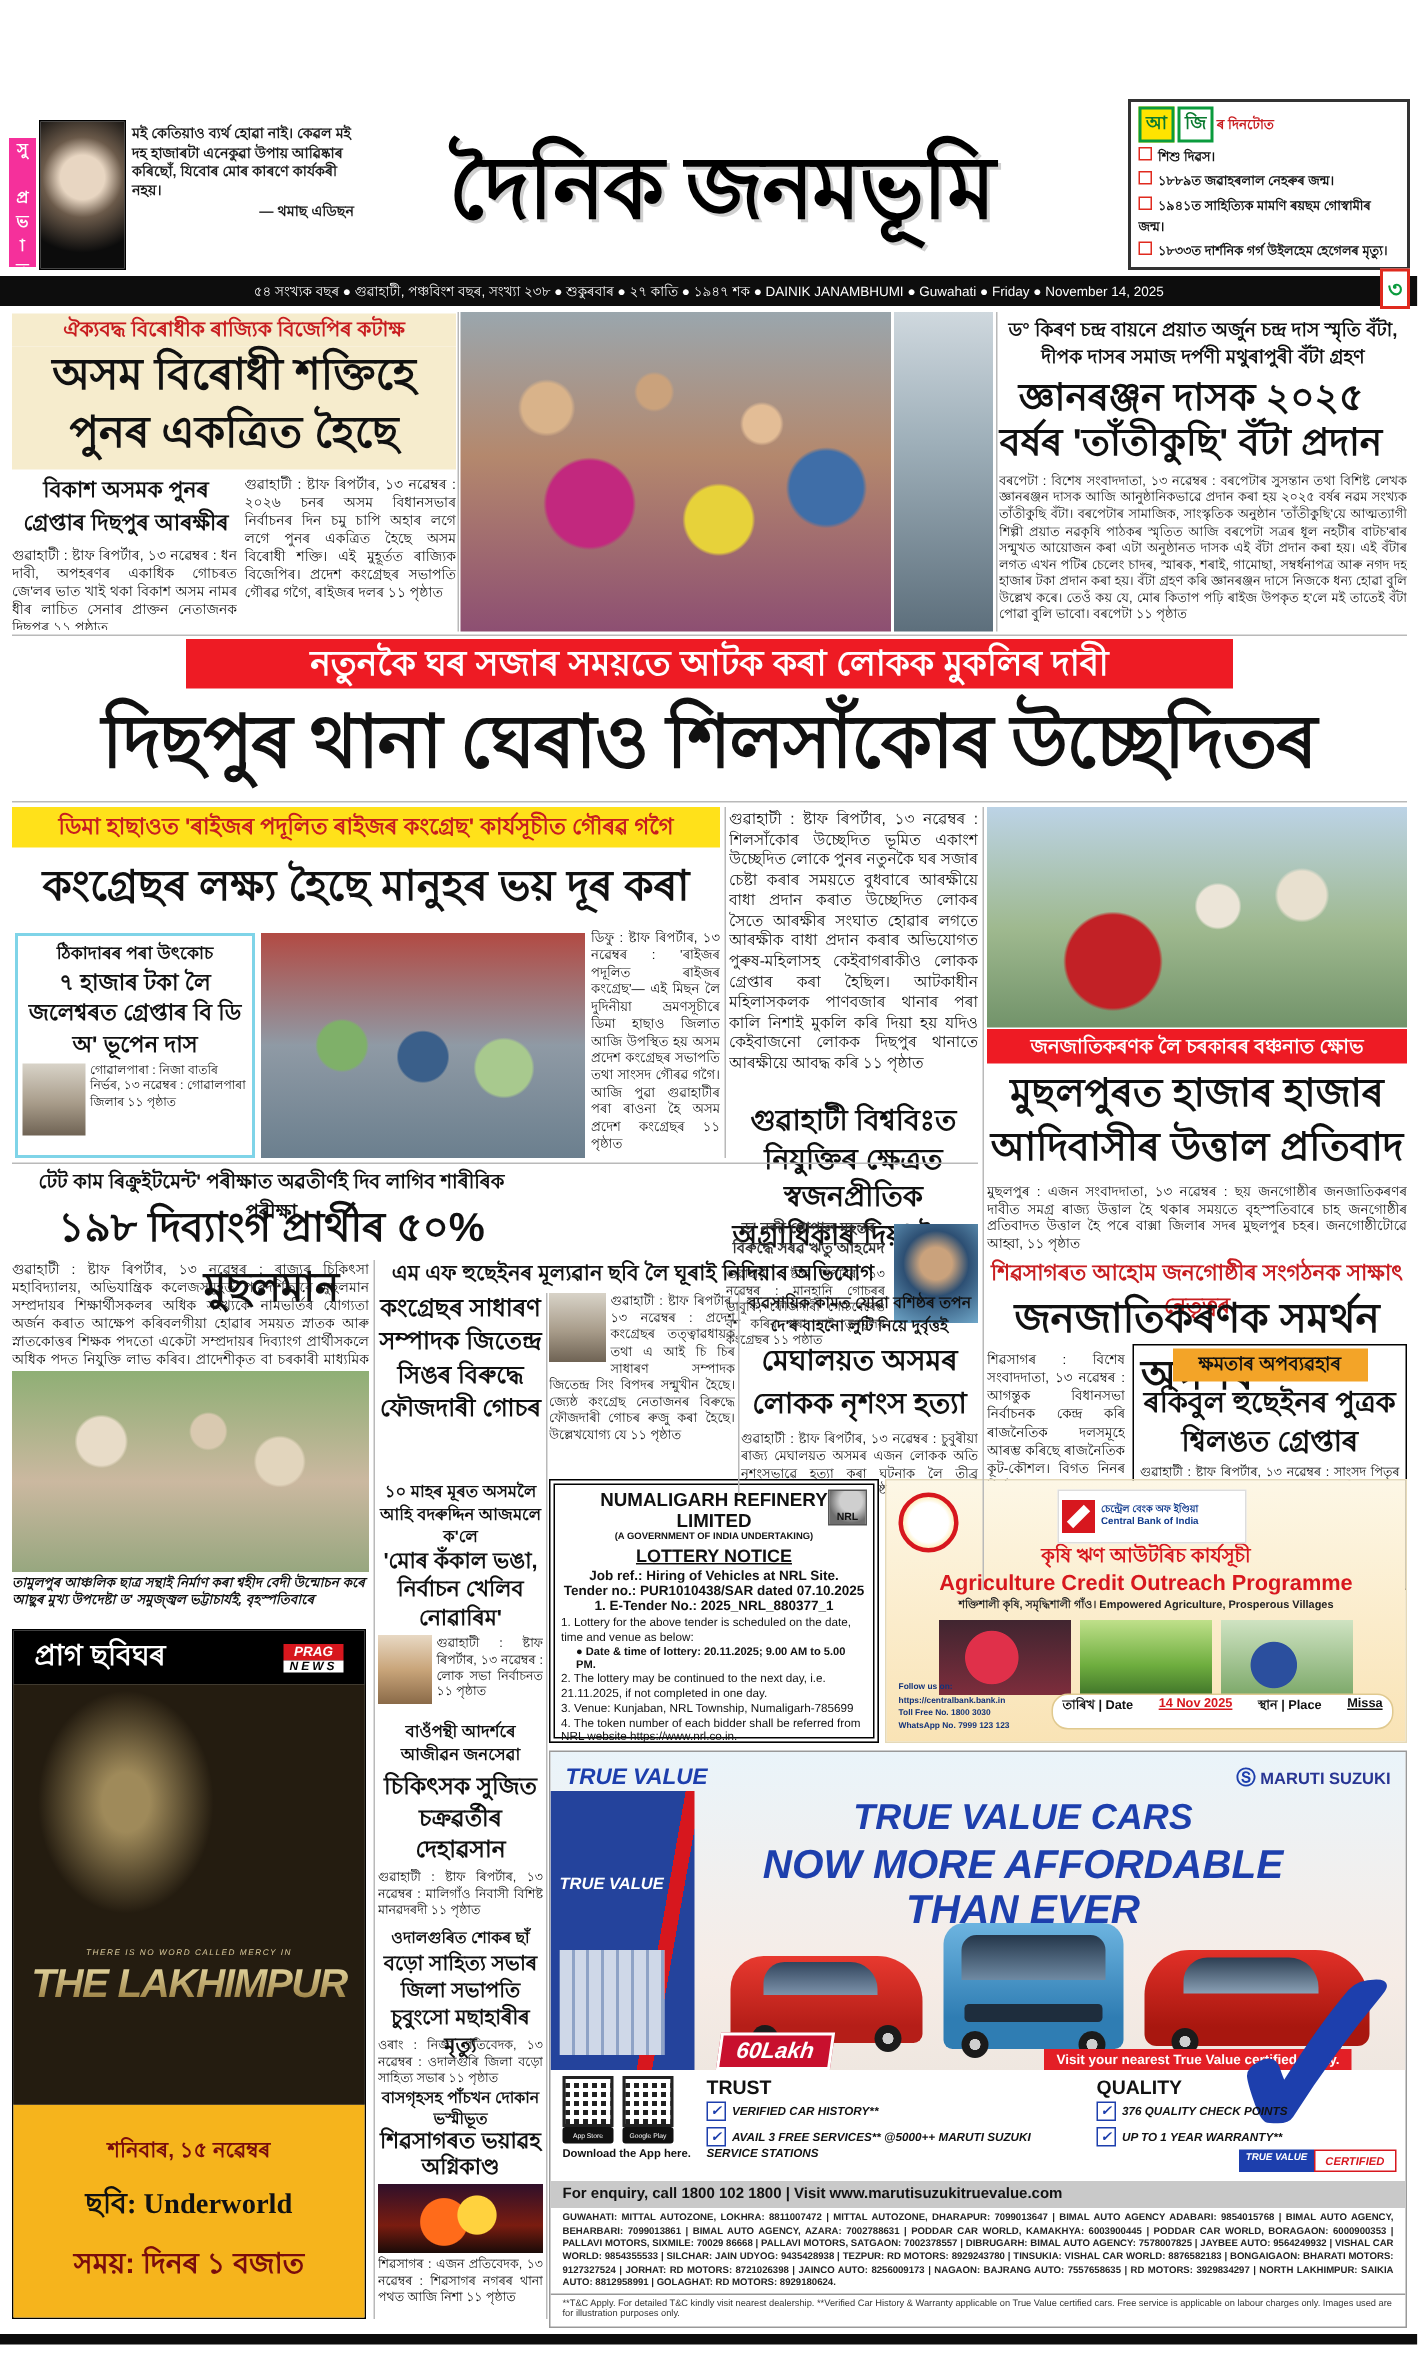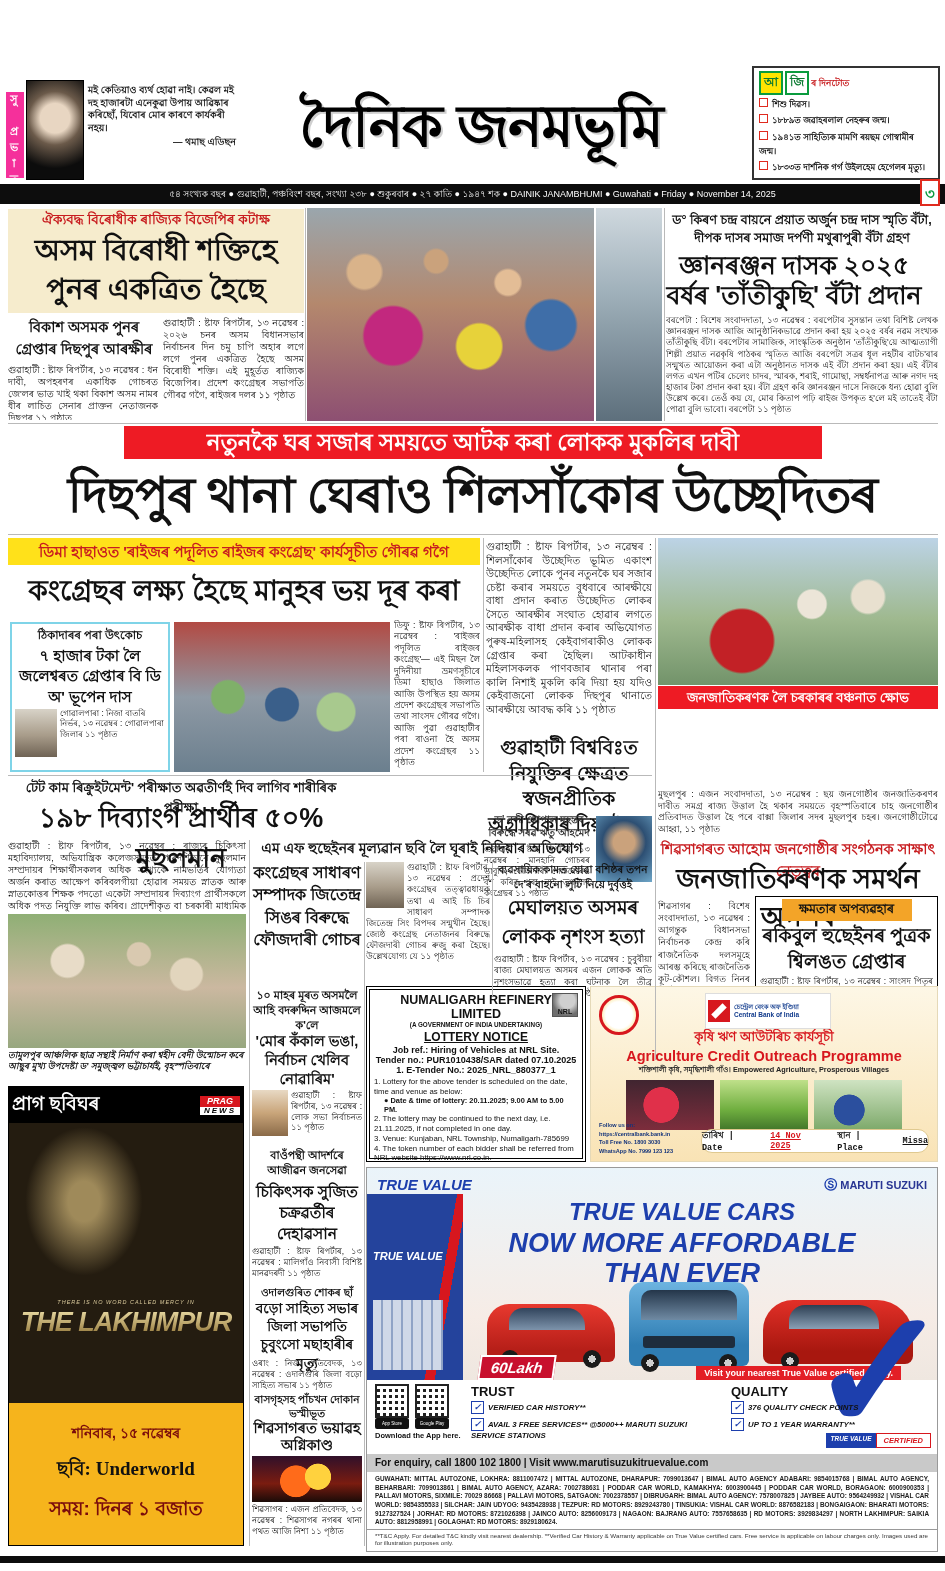--- a/index.html
+++ b/index.html
@@ -104,20 +104,21 @@
       <div class="body-txt" style="font-size:8.2px;">গোৱালপাৰা : নিজা বাতৰি নিৰ্ভৰ, ১৩ নৱেম্বৰ : গোৱালপাৰা জিলাৰ    ১১ পৃষ্ঠাত</div>
     </div>
   </div>
   <div class="abs photo ph-gogoi" style="left:174px;top:622px;width:216px;height:150px;"></div>
   <div class="abs jst body-txt" style="left:394px;top:620px;width:86px;height:152px;overflow:hidden;font-size:8.8px;">ডিফু : ষ্টাফ ৰিপৰ্টাৰ, ১৩ নৱেম্বৰ : 'ৰাইজৰ পদূলিত ৰাইজৰ কংগ্ৰেছ'— এই মিছন লৈ দুদিনীয়া ভ্ৰমণসূচীৰে ডিমা হাছাও জিলাত আজি উপস্থিত হয় অসম প্ৰদেশ কংগ্ৰেছৰ সভাপতি তথা সাংসদ গৌৰৱ গগৈ। আজি পুৱা গুৱাহাটীৰ পৰা ৰাওনা হৈ অসম প্ৰদেশ কংগ্ৰেছৰ    ১১ পৃষ্ঠাত</div>
 
   <div class="abs jst" style="left:486px;top:540px;width:166px;height:192px;font-size:10.3px;line-height:1.32;overflow:hidden;">গুৱাহাটী : ষ্টাফ ৰিপৰ্টাৰ, ১৩ নৱেম্বৰ : শিলসাঁকোৰ উচ্ছেদিত ভূমিত একাংশ উচ্ছেদিত লোকে পুনৰ নতুনকৈ ঘৰ সজাৰ চেষ্টা কৰাৰ সময়তে বুধবাৰে আৰক্ষীয়ে বাধা প্ৰদান কৰাত উচ্ছেদিত লোকৰ সৈতে আৰক্ষীৰ সংঘাত হোৱাৰ লগতে আৰক্ষীক বাধা প্ৰদান কৰাৰ অভিযোগত পুৰুষ-মহিলাসহ কেইবাগৰাকীও লোকক গ্ৰেপ্তাৰ কৰা হৈছিল। আটকাধীন মহিলাসকলক পাণবজাৰ থানাৰ পৰা কালি নিশাই মুকলি কৰি দিয়া হয় যদিও কেইবাজনো লোকক দিছপুৰ থানাতে আৰক্ষীয়ে আবদ্ধ কৰি    ১১ পৃষ্ঠাত</div>
 
   <div class="abs photo ph-march" style="left:658px;top:538px;width:280px;height:147px;"></div>
   <div class="abs ctr" style="left:658px;top:686px;width:280px;height:23px;background:#ee1b24;color:#fff;font-weight:bold;font-size:13px;line-height:23px;">জনজাতিকৰণক লৈ চৰকাৰৰ বঞ্চনাত ক্ষোভ</div>
+  <div class="abs ctr" style="left:658px;top:710px;width:280px;height:76px;font-size:26px;font-weight:900;line-height:1.4;">মুছলপুৰত হাজাৰ হাজাৰ আদিবাসীৰ উত্তাল প্ৰতিবাদ</div>
   <div class="abs jst" style="left:658px;top:789px;width:280px;height:46px;font-size:9px;line-height:1.3;overflow:hidden;">মুছলপুৰ : এজন সংবাদদাতা, ১৩ নৱেম্বৰ : ছয় জনগোষ্ঠীৰ জনজাতিকৰণৰ দাবীত সমগ্ৰ ৰাজ্য উত্তাল হৈ থকাৰ সময়তে বৃহস্পতিবাৰে চাহ জনগোষ্ঠীৰ প্ৰতিবাদত উত্তাল হৈ পৰে বাক্সা জিলাৰ সদৰ মুছলপুৰ চহৰ। জনগোষ্ঠীটোৱে আহ্বা,    ১১ পৃষ্ঠাত</div>
 
   <div class="abs ctr" style="left:484px;top:735px;width:170px;height:78px;font-size:19px;font-weight:900;line-height:1.35;">গুৱাহাটী বিশ্ববিঃত নিযুক্তিৰ ক্ষেত্ৰত স্বজনপ্ৰীতিক অগ্ৰাধিকাৰ দিয়া হৈছে</div>
   <div class="abs ctr b" style="left:484px;top:814px;width:110px;height:30px;font-size:10px;line-height:1.25;color:#333;">ড' নন্দী গোপাল মহন্তৰ বিৰুদ্ধে সৰৱ ঋতু আহমেদ</div>
   <div class="abs jst body-txt" style="left:484px;top:844px;width:106px;height:52px;overflow:hidden;font-size:8.4px;">গুৱাহাটী : ষ্টাফ ৰিপৰ্টাৰ, ১৩ নৱেম্বৰ : মানহানি গোচৰৰ ভাবুকি, ফৌজদাৰী গোচৰেৰেও বশ কৰিব পৰা নাই তৃণমূলৰ কংগ্ৰেছৰ    ১১ পৃষ্ঠাত</div>
   <div class="abs photo" style="left:596px;top:816px;width:56px;height:66px;background:radial-gradient(circle at 50% 40%,#caa27c 0 22%,#2d4f73 45%,#6fa7c9 100%);"></div>
 
   <div class="abs ctr b" style="left:8px;top:778px;width:346px;height:20px;font-size:13px;line-height:20px;">টেট কাম ৰিক্ৰুইটমেন্ট' পৰীক্ষাত অৱতীৰ্ণই দিব লাগিব শাৰীৰিক পৰীক্ষা</div>
   <div class="abs ctr" style="left:8px;top:798px;width:346px;height:40px;font-size:27px;font-weight:900;line-height:40px;">১৯৮ দিব্যাংগ প্ৰাৰ্থীৰ ৫০% মুছলমান</div>
   <div class="abs jst body-txt" style="left:8px;top:840px;width:238px;height:72px;overflow:hidden;">গুৱাহাটী : ষ্টাফ ৰিপৰ্টাৰ, ১৩ নৱেম্বৰ : ৰাজ্যৰ চিকিৎসা মহাবিদ্যালয়, অভিযান্ত্ৰিক কলেজসমূহত পাৰদৰ্শিতাৰে মুছলমান সম্প্ৰদায়ৰ শিক্ষাৰ্থীসকলৰ অধিক সংখ্যকে নামভৰ্তিৰ যোগ্যতা অৰ্জন কৰাত আক্ষেপ কৰিবলগীয়া হোৱাৰ সময়ত স্নাতক আৰু স্নাতকোত্তৰ শিক্ষক পদতো একেটা সম্প্ৰদায়ৰ দিব্যাংগ প্ৰাৰ্থীসকলে অধিক পদত নিযুক্তি লাভ কৰিব। প্ৰাদেশীকৃত বা চৰকাৰী মাধ্যমিক    ১১ পৃষ্ঠাত</div>
@@ -160,21 +161,21 @@
   <div class="abs jst body-txt" style="left:252px;top:1246px;width:110px;height:36px;overflow:hidden;font-size:8.4px;">গুৱাহাটী : ষ্টাফ ৰিপৰ্টাৰ, ১৩ নৱেম্বৰ : মালিগাঁও নিবাসী বিশিষ্ট মানৱদৰদী    ১১ পৃষ্ঠাত</div>
   <div class="abs ctr b" style="left:252px;top:1284px;width:110px;height:16px;font-size:10.5px;line-height:16px;">ওদালগুৰিত শোকৰ ছাঁ</div>
   <div class="abs ctr" style="left:252px;top:1300px;width:110px;height:56px;font-size:13.5px;font-weight:900;line-height:1.35;">বড়ো সাহিত্য সভাৰ জিলা সভাপতি চুবুংসো মছাহাৰীৰ মৃত্যু</div>
   <div class="abs jst body-txt" style="left:252px;top:1358px;width:110px;height:32px;overflow:hidden;font-size:8.4px;">ওৰাং : নিজা প্ৰতিবেদক, ১৩ নৱেম্বৰ : ওদালগুৰি জিলা বড়ো সাহিত্য সভাৰ    ১১ পৃষ্ঠাত</div>
   <div class="abs ctr b" style="left:252px;top:1392px;width:110px;height:28px;font-size:10.5px;line-height:1.35;">বাসগৃহসহ পাঁচখন দোকান ভস্মীভূত</div>
   <div class="abs ctr" style="left:252px;top:1420px;width:110px;height:34px;font-size:14.5px;font-weight:900;line-height:1.2;">শিৱসাগৰত ভয়াৱহ অগ্নিকাণ্ড</div>
   <div class="abs photo ph-fire" style="left:252px;top:1456px;width:110px;height:46px;"></div>
   <div class="abs jst body-txt" style="left:252px;top:1504px;width:110px;height:40px;overflow:hidden;font-size:8.4px;">শিৱসাগৰ : এজন প্ৰতিবেদক, ১৩ নৱেম্বৰ : শিৱসাগৰ নগৰৰ থানা পথত আজি নিশা    ১১ পৃষ্ঠাত</div>
 
   <div class="abs" style="left:8px;top:1086px;width:236px;height:460px;border:1px solid #000;box-sizing:border-box;">
-    <div style="height:36px;background:#000;display:flex;align-items:center;justify-content:space-between;padding:0 3px;">
+    <div style="height:36px;background:#000;display:flex;align-items:center;justify-content:space-between;padding:0 14px;">
       <span style="color:#fff;font-weight:900;font-size:19px;">প্ৰাগ ছবিঘৰ</span>
       <span style="text-align:center;line-height:1;font-style:italic;">
         <span style="display:block;background:#d7171e;color:#fff;font-weight:900;font-size:9px;padding:1px 4px;">PRAG</span>
         <span style="display:block;background:#fff;color:#000;font-weight:900;font-size:8px;padding:0 4px;letter-spacing:2px;">NEWS</span>
       </span>
     </div>
     <div style="position:relative;height:280px;background:
          radial-gradient(ellipse at 32% 28%,#9f8a5a 0 7%,#241c10 26%),
          radial-gradient(ellipse at 68% 28%,#9f8a5a 0 7%,transparent 26%),
          radial-gradient(ellipse at 50% 72%,#6b5536 0 18%,transparent 40%),
@@ -223,21 +224,21 @@
       <div class="photo ph-berry" style="width:88px;height:50px;"></div>
       <div class="photo ph-field" style="width:88px;height:50px;"></div>
       <div class="photo ph-tractor" style="width:88px;height:50px;"></div>
     </div>
     <div class="abs" style="left:8px;bottom:6px;width:90px;font-size:5.6px;font-weight:bold;color:#13337a;line-height:1.5;">
       <span>Follow us on:</span><br>
       <span>https://centralbank.bank.in</span><br>
       <span>Toll Free No. 1800 3030</span><br>
       <span>WhatsApp No. 7999 123 123</span>
     </div>
-    <div class="abs" style="left:110px;bottom:8px;width:226px;height:22px;background:#fff;border-radius:11px;border:1px solid #e0c98f;display:flex;align-items:center;justify-content:center;gap:17px;font-size:8.5px;font-family:Liberation Mono, monospace;">
+    <div class="abs" style="left:110px;bottom:8px;width:226px;height:22px;background:#fff;border-radius:11px;border:1px solid #e0c98f;display:flex;align-items:flex-start;justify-content:center;gap:17px;font-size:8.5px;">
       <span class="b">তাৰিখ | Date</span>
       <span class="b" style="color:#d7171e;text-decoration:underline;">14 Nov 2025</span>
       <span class="b">স্থান | Place</span>
       <span class="b" style="text-decoration:underline;">Missa</span>
     </div>
   </div>
 
   <div class="abs" style="left:366px;top:1167px;width:572px;height:385px;border:1px solid #999;box-sizing:border-box;background:#fff;overflow:hidden;">
     <div style="position:relative;height:212px;background:linear-gradient(180deg,#eaf4fa 0%,#f6ece6 70%,#efe7e0 100%);">
       <div style="position:absolute;left:10px;top:8px;color:#1d3fad;font-weight:900;font-style:italic;font-size:15px;">TRUE VALUE</div>

